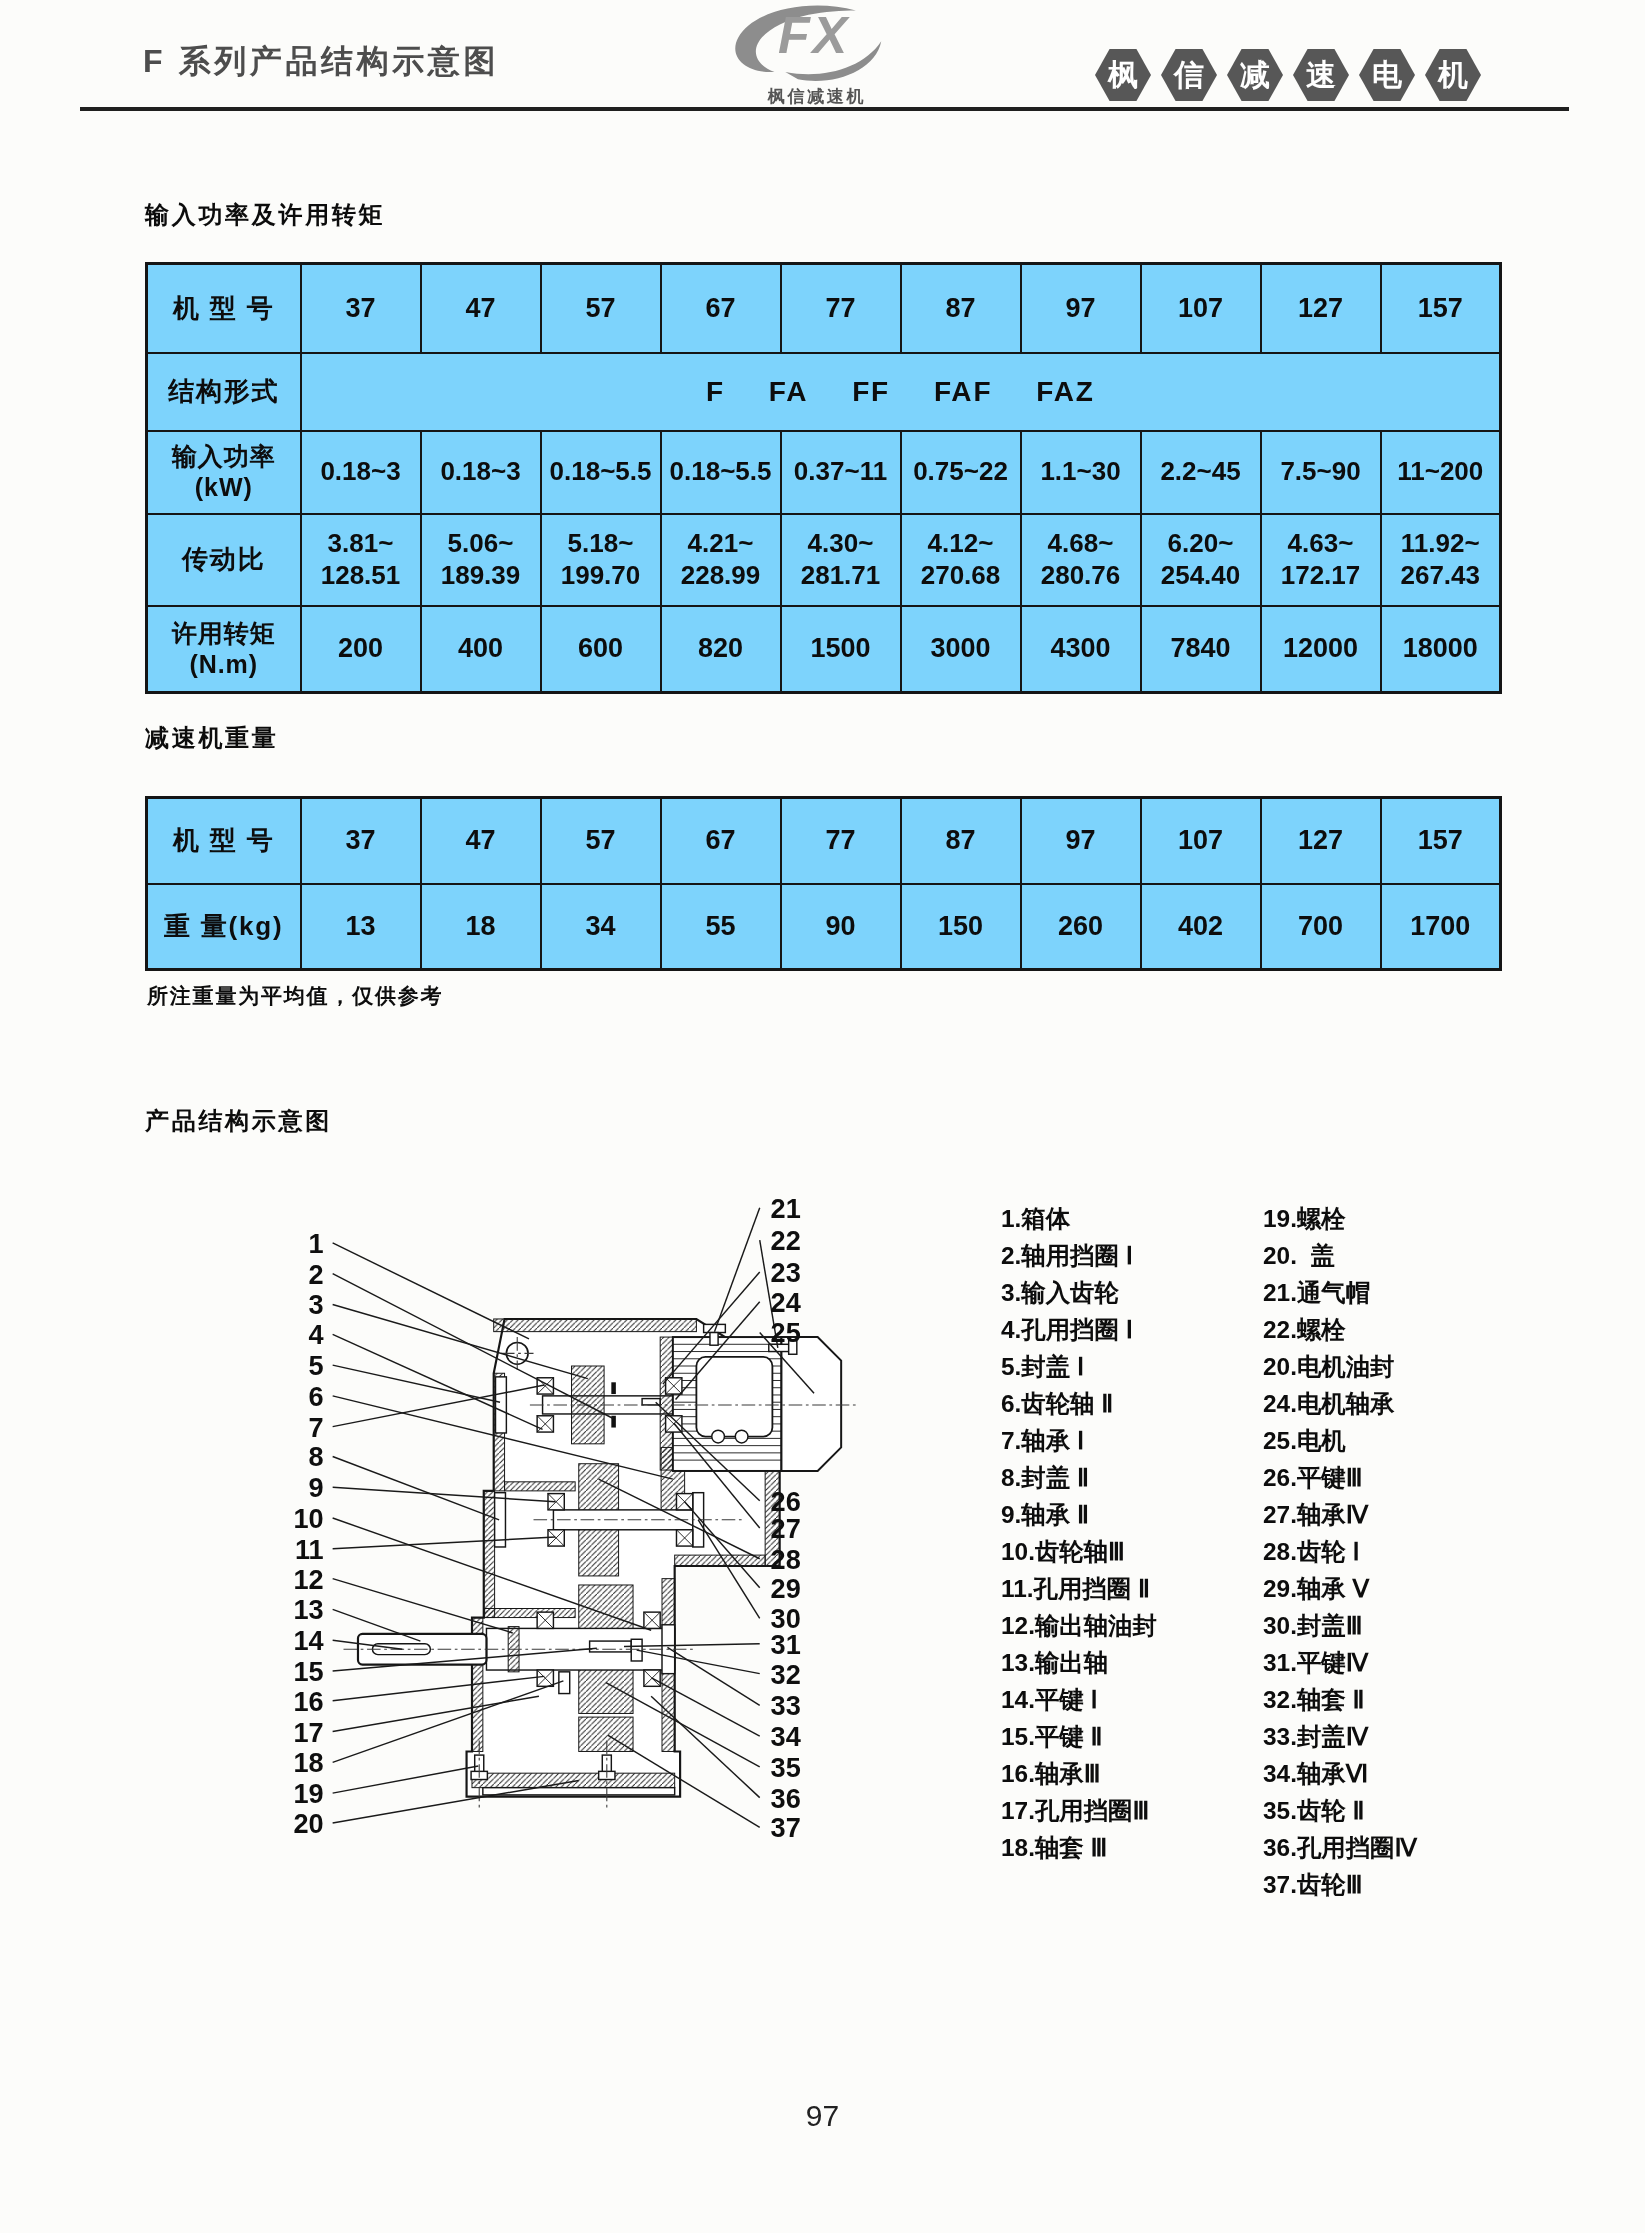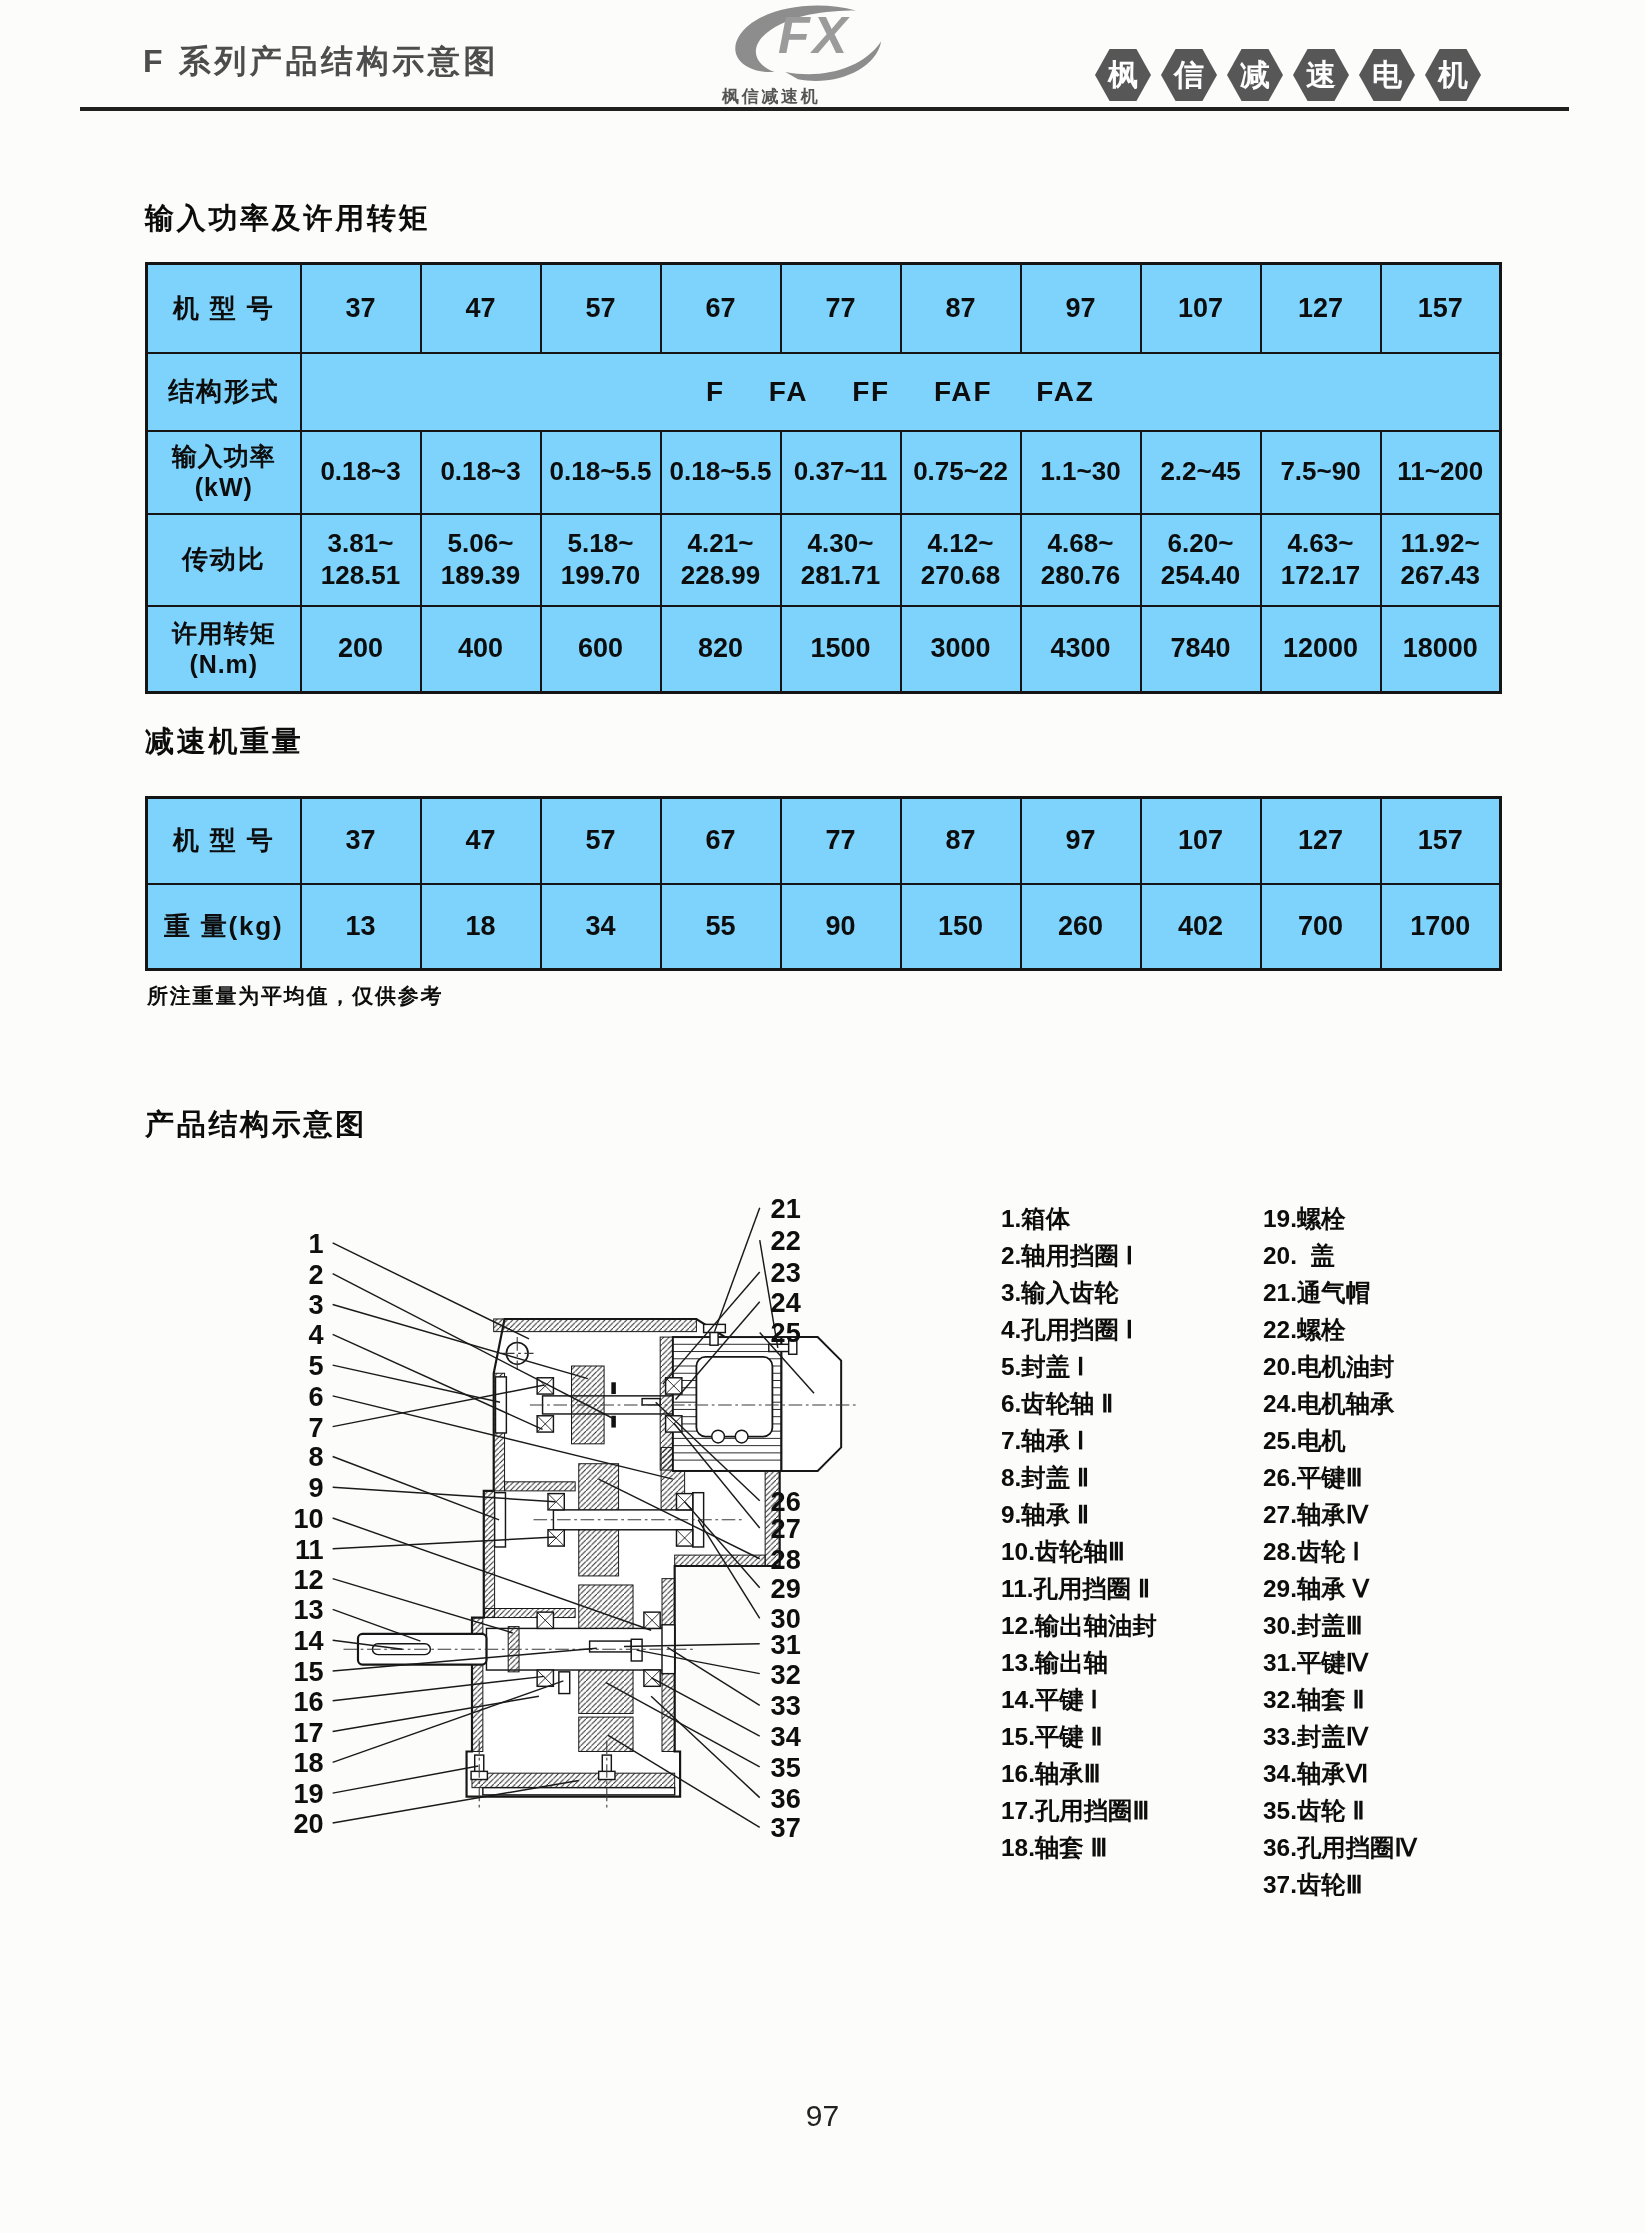--- a/index.html
+++ b/index.html
@@ -4,29 +4,29 @@
 <style>
   html,body{margin:0;padding:0;background:#8a8a8a;}
   .page{position:relative;width:1645px;height:2233px;margin:0 auto;background:#fcfcfa;
         font-family:"Liberation Sans",sans-serif;color:#111;overflow:hidden;}
   .abs{position:absolute;}
   
   .h-title{left:143px;top:40px;font-size:32px;font-weight:bold;color:#4d4d4d;letter-spacing:3.6px;}
   .logo{left:722px;top:5.4px;width:190px;height:101px;}
   .logo .fx{position:absolute;left:56px;top:0;font-size:52px;font-style:italic;font-weight:bold;
             color:#9b9b9b;letter-spacing:2.7px;}
-  .logo .sub{position:absolute;left:0;top:80px;width:100%;text-align:left;font-size:17px;
+  .logo .sub{position:absolute;left:0;top:80px;width:100%;text-align:center;font-size:17px;
              color:#555;letter-spacing:2.7px;font-weight:bold;}
   .badges{left:1095px;top:49px;display:flex;gap:10px;}
   .badge{width:56px;height:52px;background:#575757;color:#fff;font-size:30px;font-weight:bold;
          display:flex;align-items:center;justify-content:center;
          clip-path:polygon(26% 0%,74% 0%,100% 50%,74% 100%,26% 100%,0% 50%);}
   .rule{left:80px;top:107px;width:1489px;height:3.6px;background:#1f1f1f;}
   
-  .sec-title{font-size:29px;font-weight:bold;letter-spacing:2.7px;color:#0c0c0c;}
+  .sec-title{font-size:24px;font-weight:bold;letter-spacing:2.7px;color:#0c0c0c;}
   
   table.tbl{border-collapse:collapse;table-layout:fixed;position:absolute;background:#7dd3fc;
             border:3.6px solid #151515;}
   .tbl td{border:2.4px solid #151515;text-align:center;vertical-align:middle;font-weight:bold;
           color:#0d0d0d;padding:0;}
   .lab{font-size:26px;letter-spacing:1.8px;}
   .v{font-size:27px;}
   .v2{font-size:26px;line-height:1.22;}
   .lab2{font-size:25px;line-height:1.25;letter-spacing:0.9px;}
   .struct-cell span{display:inline-block;margin:0 22px;font-size:28px;letter-spacing:1.8px;}

